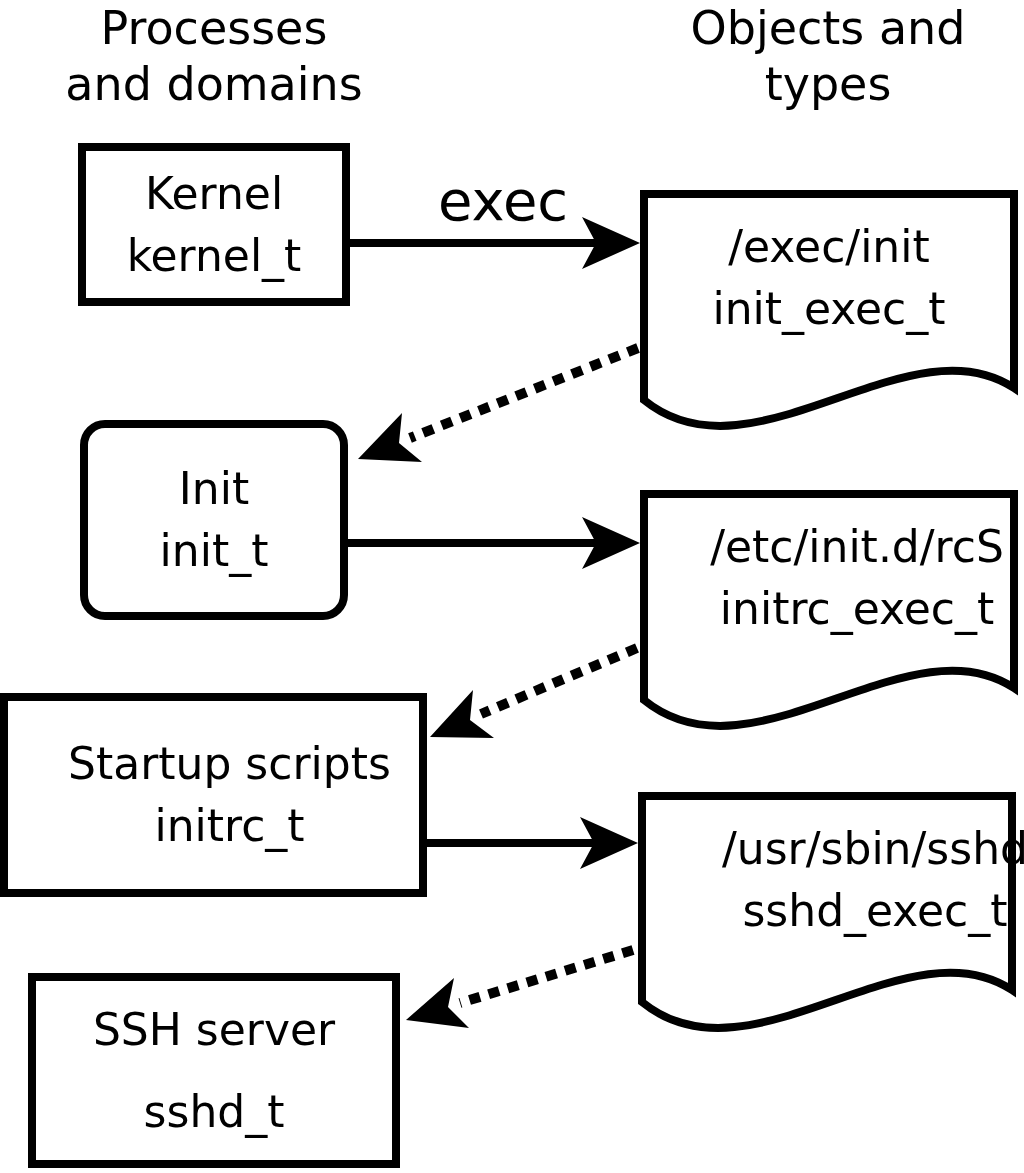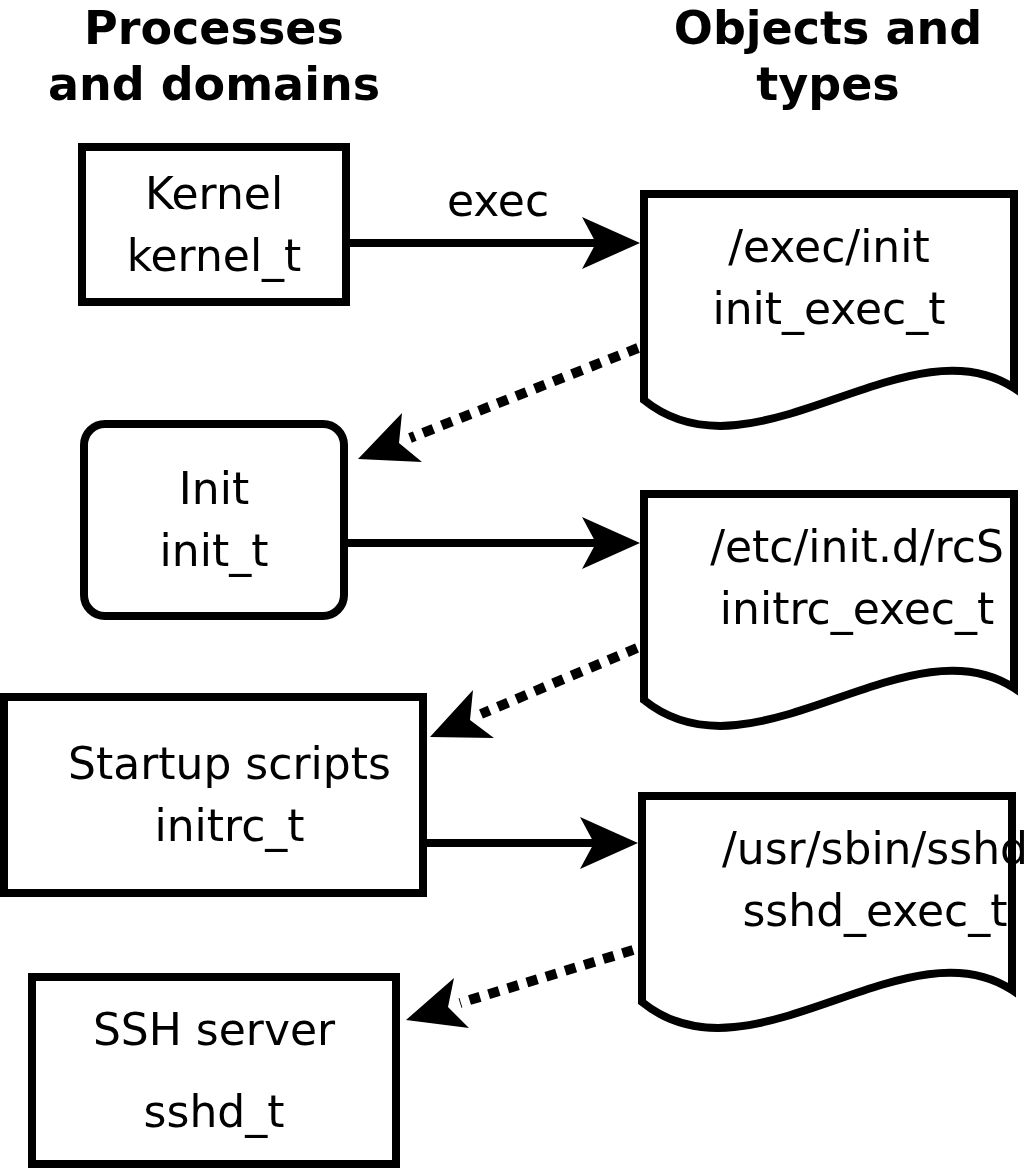--- a/index.html
+++ b/index.html
@@ -12,21 +12,21 @@
     width:1024px;height:1173px;
     background:var(--paper);
     font-family:"DejaVu Sans","Liberation Sans",sans-serif;
     color:var(--ink);
     overflow:hidden;
   }
   .col-heading{
     position:absolute;
     text-align:center;
     font-size:46px;
-    font-weight:700;
+    font-weight:400;
     line-height:56px;
     letter-spacing:0;
   }
   #heading-left{left:8px;top:0;width:412px;}
   #heading-right{left:628px;top:0;width:400px;}
   .process-box{
     position:absolute;
     box-sizing:border-box;
     background:var(--paper);
     border:8px solid var(--ink);
@@ -62,21 +62,21 @@
   #doc-sshd-label  {left:638px;top:818px;padding-left:48px;}
   #arrow-layer{
     position:absolute;
     left:0;top:0;width:1024px;height:1173px;
     pointer-events:none;
   }
   #exec-label{
     position:absolute;
     left:438px;top:178px;width:120px;
     text-align:center;
-    font-size:44px;
+    font-size:56px;
     line-height:46px;
   }
   .line-solid{stroke:var(--ink);stroke-width:8;}
   .line-dotted{stroke:var(--ink);stroke-width:10;stroke-dasharray:11 9;}
   .head{fill:var(--ink);stroke:none;}
   .doc-shape{fill:var(--paper);stroke:var(--ink);stroke-width:8;stroke-linejoin:miter;}
 </style>
 </head>
 <body>
 

